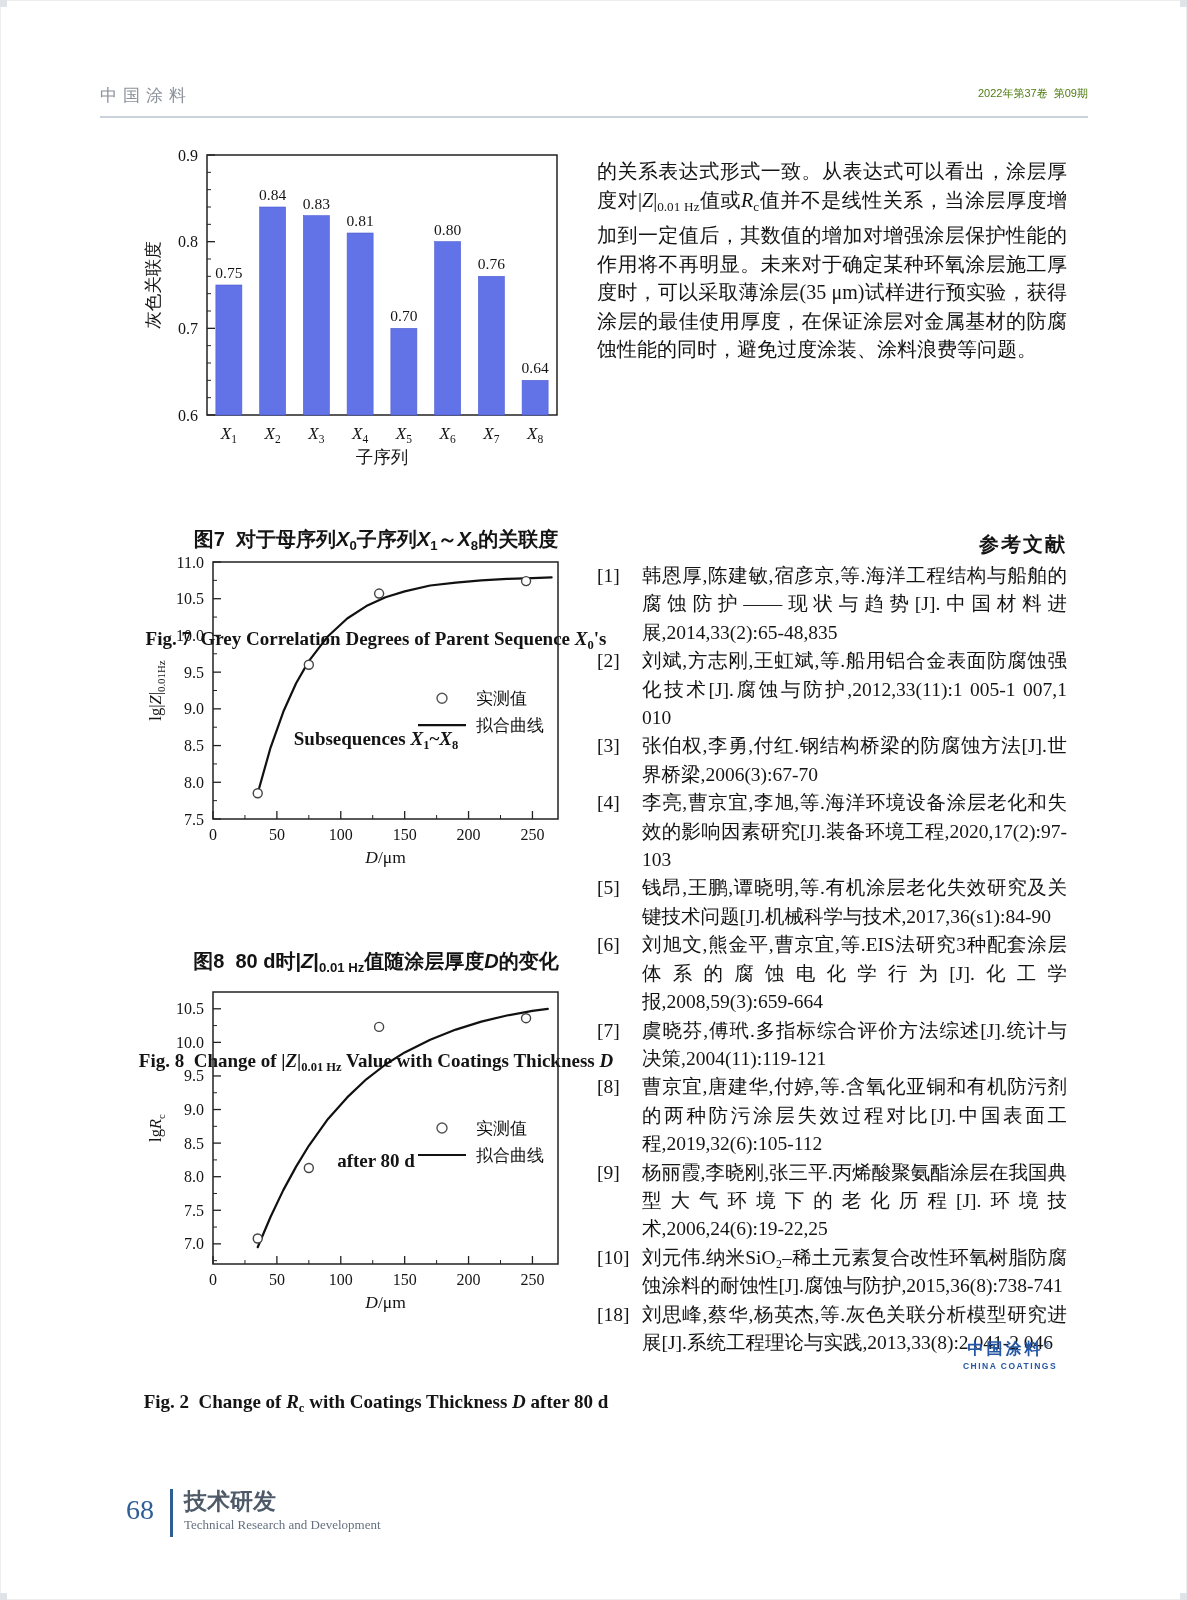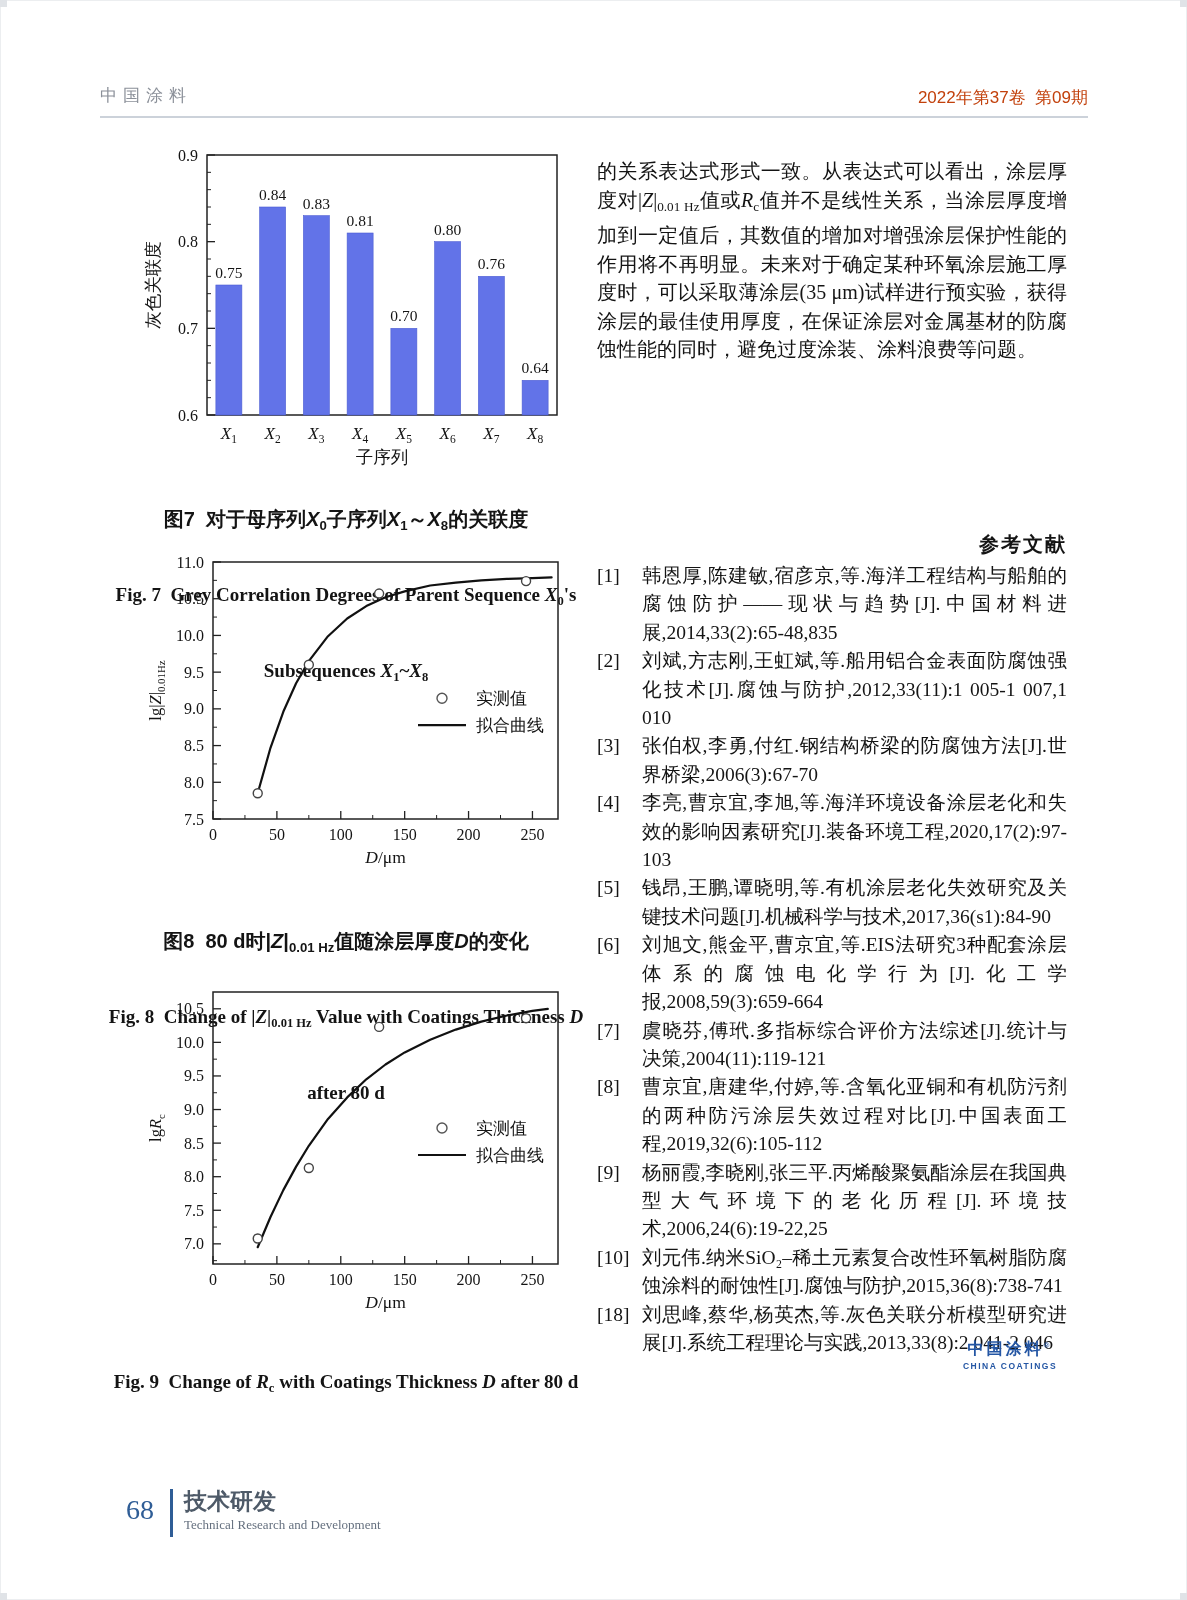--- a/index.html
+++ b/index.html
@@ -11,34 +11,34 @@
   .page-frame{position:absolute;inset:0;border:1px solid #eceef0;pointer-events:none;}
   .corner{position:absolute;width:7px;height:7px;background:#e0e3e7;}
   .c-tl{left:0;top:0}.c-tr{right:0;top:0}.c-bl{left:0;bottom:0}.c-br{right:0;bottom:0}
 
   
   .journal-name{
     position:absolute;left:100px;top:84px;font-size:17px;color:#8b9099;
     letter-spacing:6px;font-family:"Liberation Sans","DejaVu Sans",sans-serif;
   }
   .issue-info{
-    position:absolute;right:99px;top:86px;font-size:17px;color:#c2410c;
+    position:absolute;right:99px;top:86px;font-size:11px;color:#4d7c0f;
     font-family:"Liberation Sans","DejaVu Sans",sans-serif;white-space:pre;
   }
   .header-rule{position:absolute;left:100px;top:116px;width:988px;height:2px;background:#ccd2da;}
 
   
   svg.chart{position:absolute;}
   #chart7{left:133px;top:143px;}
   #chart8{left:133px;top:548px;}
   #chart9{left:133px;top:978px;}
 
   
-  .caption{position:absolute;left:92px;width:508px;text-align:center;
-    font-weight:700;line-height:23px;white-space:pre-wrap;}
+  .caption{position:absolute;left:122px;width:508px;text-align:center;
+    font-weight:700;line-height:31px;white-space:pre-wrap;}
   .cap-line-zh{font-family:"Liberation Sans","DejaVu Sans",sans-serif;font-size:20px;}
   .cap-line-en{font-family:"Liberation Serif","DejaVu Serif",serif;font-size:19px;}
   #cap7{top:462px;}
   #cap8{top:884px;}
   #cap9{top:1324px;}
 
   
   .discussion{
     position:absolute;left:597px;top:141px;width:470px;
     font-size:20px;line-height:28.5px;text-align:justify;margin-top:16px;
@@ -268,21 +268,21 @@
       <g>
         <circle cx="309" cy="150" r="5" fill="#fff" stroke="#555" stroke-width="1.4"></circle>
         <text x="343" y="156" font-size="17" font-family="&quot;Liberation Sans&quot;,&quot;DejaVu Sans&quot;,sans-serif" fill="#141414">实测值</text>
         <line x1="285" y1="177" x2="333" y2="177" stroke="#111" stroke-width="2.2"></line>
         <text x="343" y="183" font-size="17" font-family="&quot;Liberation Sans&quot;,&quot;DejaVu Sans&quot;,sans-serif" fill="#141414">拟合曲线</text>
       </g>
     </g>
   </svg>
 
 <div id="cap9" class="caption">
-  <div class="cap-line-en"><span>Fig. 9  Change of </span><span class="it">R</span><span class="sb">c</span><span> with Coatings Thickness </span><span class="it">D</span><span> after 80 d</span></div>
+  <div class="cap-line-en"><span>Fig. 2  Change of </span><span class="it">R</span><span class="sb">c</span><span> with Coatings Thickness </span><span class="it">D</span><span> after 80 d</span></div>
 </div>
 
 <div class="discussion"><span>的关系表达式形式一致。从表达式可以看出，涂层厚度对|</span><span class="it">Z</span><span>|</span><span class="sb">0.01 Hz</span><span>值或</span><span class="it">R</span><span class="sb">c</span><span>值并不是线性关系，当涂层厚度增加到一定值后，其数值的增加对增强涂层保护性能的作用将不再明显。未来对于确定某种环氧涂层施工厚度时，可以采取薄涂层(35 μm)试样进行预实验，获得涂层的最佳使用厚度，在保证涂层对金属基材的防腐蚀性能的同时，避免过度涂装、涂料浪费等问题。</span></div>
 
 <div class="ref-heading">参考文献</div>
 
 <div class="references" id="refs">
     <div class="ref-row">
       <div class="ref-num">[1]</div>
       <div class="ref-text">韩恩厚,陈建敏,宿彦京,等.海洋工程结构与船舶的腐蚀防护——现状与趋势[J].中国材料进展,2014,33(2):65-48,835</div>

